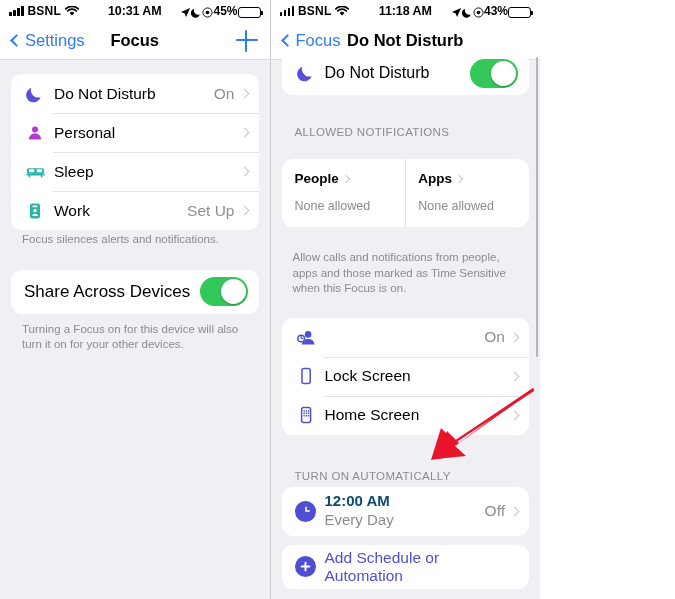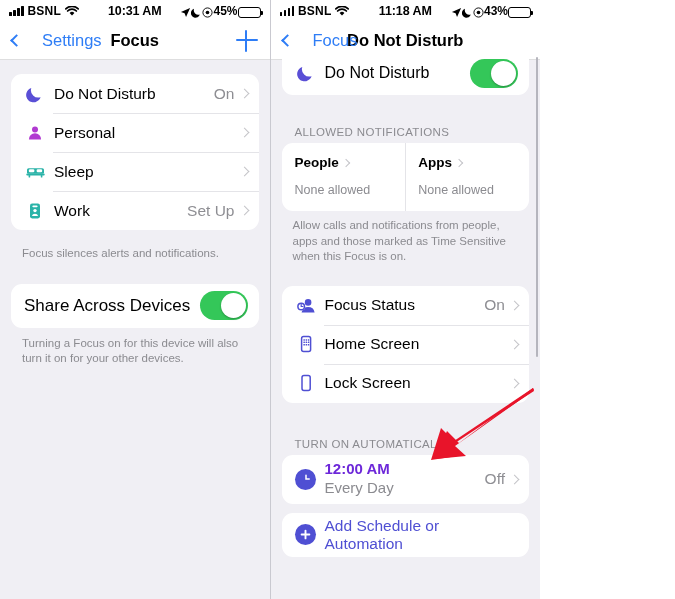--- a/index.html
+++ b/index.html
@@ -60,21 +60,21 @@
   .batt .fill { height: 100%; background: #000; border-radius: 1px; }
 
   
   .navbar {
     height: 38px; background: #ffffff;
     display: flex; align-items: center; padding: 0 12px;
     position: relative;
     border-bottom: 1px solid #dededf;
   }
   .nav-back {
-    display: flex; align-items: center; gap: 20px;
+    display: flex; align-items: center; gap: 3px;
     color: #2e7df6; font-size: 16.5px; position: relative; z-index: 2;
   }
   .chev-left {
     width: 9px; height: 9px; border-left: 2.4px solid #2e7df6;
     border-bottom: 2.4px solid #2e7df6; transform: rotate(45deg);
     margin-right: 1px;
   }
   .nav-title {
     position: absolute; left: 0; right: 0; text-align: center;
     font-size: 16.5px; font-weight: bold; color: #000;
@@ -113,56 +113,56 @@
   .row .label { font-size: 15.5px; color: #000; }
   .row .value { margin-left: auto; font-size: 15.5px; color: #8e8e93; margin-right: 6px; }
   .chev-right {
     width: 7px; height: 7px; border-right: 1.8px solid #c4c4c8;
     border-top: 1.8px solid #c4c4c8; transform: rotate(45deg);
     flex: 0 0 auto;
   }
 
   .footnote {
     font-size: 11.5px; color: #8b8b90; line-height: 1.35;
-    padding: 16px 17px 0 22px;
+    padding: 2px 17px 0 22px;
   }
   .section-header {
     font-size: 11.5px; color: #8b8b90; letter-spacing: .35px;
     padding: 0 0 5px 24px; text-transform: uppercase;
   }
 
   
   .toggle {
     width: 48px; height: 29px; border-radius: 15px; background: #34c759;
     position: relative; margin-left: auto; flex: 0 0 48px;
   }
   .toggle .knob {
     position: absolute; top: 2px; left: 21px;
     width: 25px; height: 25px; border-radius: 50%;
     background: #fff; box-shadow: 0 1px 2px rgba(0,0,0,.28);
   }
 
   
-  .duo { display: flex; margin: 0 11px; background: #fff; border-radius: 11px; overflow: hidden; }
+  .duo { display: flex; margin: 16px 11px; background: #fff; border-radius: 11px; overflow: hidden; }
   .duo .half { flex: 1; padding: 12px 13px 14px; position: relative; }
   .duo .half + .half::before {
     content: ""; position: absolute; left: 0; top: 0; bottom: 0;
     width: 1px; background: #e4e4e8;
   }
   .duo .h-title {
     font-size: 13.5px; font-weight: bold; color: #000;
     display: flex; align-items: center; gap: 4px;
   }
   .duo .h-title .chev-right { border-width: 1.6px; width: 6px; height: 6px; }
   .duo .h-sub { font-size: 12.5px; color: #8b8b90; margin-top: 13px; }
 
   
   .row.tall { height: 49px; align-items: center; }
   .sched-text { display: flex; flex-direction: column; justify-content: center; }
-  .sched-time { font-size: 15px; font-weight: bold; color: #6d28d9; line-height: 1.25; }
+  .sched-time { font-size: 15px; font-weight: bold; color: #0c4a6e; line-height: 1.25; }
   .sched-sub { font-size: 15px; color: #8b8b90; line-height: 1.25; }
 
   .row.add .label { color: #4f4fd3; font-size: 15.5px; }
 
   
   .circ {
     width: 21px; height: 21px; border-radius: 50%;
     background: #4f4fd3; display: flex; align-items: center; justify-content: center;
   }
 
@@ -408,22 +408,32 @@
         <div class="row">
           <span class="ico">
             <svg width="20" height="20" viewBox="0 0 20 20">
               <circle cx="12.1" cy="7.4" r="3.3" fill="#4f4fd3"></circle>
               <path d="M5.6 17.4a6.6 6.6 0 0 1 13 0z" fill="#4f4fd3"></path>
               <circle cx="5.2" cy="11.5" r="4" fill="#ffffff"></circle>
               <circle cx="5.2" cy="11.5" r="3.3" fill="none" stroke="#4f4fd3" stroke-width="1.5"></circle>
               <path d="M5.2 9.4v2.1h1.7" stroke="#4f4fd3" stroke-width="1.2" fill="none" stroke-linecap="round"></path>
             </svg>
           </span>
-          <span class="label">Focus Status</span>
           <span class="value">On</span>
+          <span class="chev-right"></span>
+        </div>
+
+        <div class="row">
+          <span class="ico">
+            <svg width="18" height="18" viewBox="0 0 18 18">
+              <rect x="5" y="1.4" width="8.2" height="15.2" rx="2" fill="none" stroke="#4f4fd3" stroke-width="1.5"></rect>
+            </svg>
+          </span>
+          <span class="label">Lock Screen</span>
+          <span class="value"></span>
           <span class="chev-right"></span>
         </div>
 
         <div class="row">
           <span class="ico">
             <svg width="18" height="18" viewBox="0 0 18 18">
               <rect x="4.6" y="1.4" width="9" height="15.2" rx="2" fill="none" stroke="#4f4fd3" stroke-width="1.5"></rect>
               <g fill="#4f4fd3">
                 <rect x="6.4" y="4.2" width="1.5" height="1.5" rx=".35"></rect>
                 <rect x="8.6" y="4.2" width="1.5" height="1.5" rx=".35"></rect>
@@ -434,31 +444,20 @@
                 <rect x="6.4" y="9.0" width="1.5" height="1.5" rx=".35"></rect>
                 <rect x="8.6" y="9.0" width="1.5" height="1.5" rx=".35"></rect>
                 <rect x="10.8" y="9.0" width="1.5" height="1.5" rx=".35"></rect>
               </g>
             </svg>
           </span>
           <span class="label">Home Screen</span>
           <span class="value"></span>
           <span class="chev-right"></span>
         </div>
-
-        <div class="row">
-          <span class="ico">
-            <svg width="18" height="18" viewBox="0 0 18 18">
-              <rect x="5" y="1.4" width="8.2" height="15.2" rx="2" fill="none" stroke="#4f4fd3" stroke-width="1.5"></rect>
-            </svg>
-          </span>
-          <span class="label">Lock Screen</span>
-          <span class="value"></span>
-          <span class="chev-right"></span>
-        </div>
       </div>
 
       <div style="height:35px"></div>
 
       <div class="section-header">TURN ON AUTOMATICALLY</div>
 
       <div class="card">
         <div class="row tall">
           <span class="ico">
             <span class="circ">

